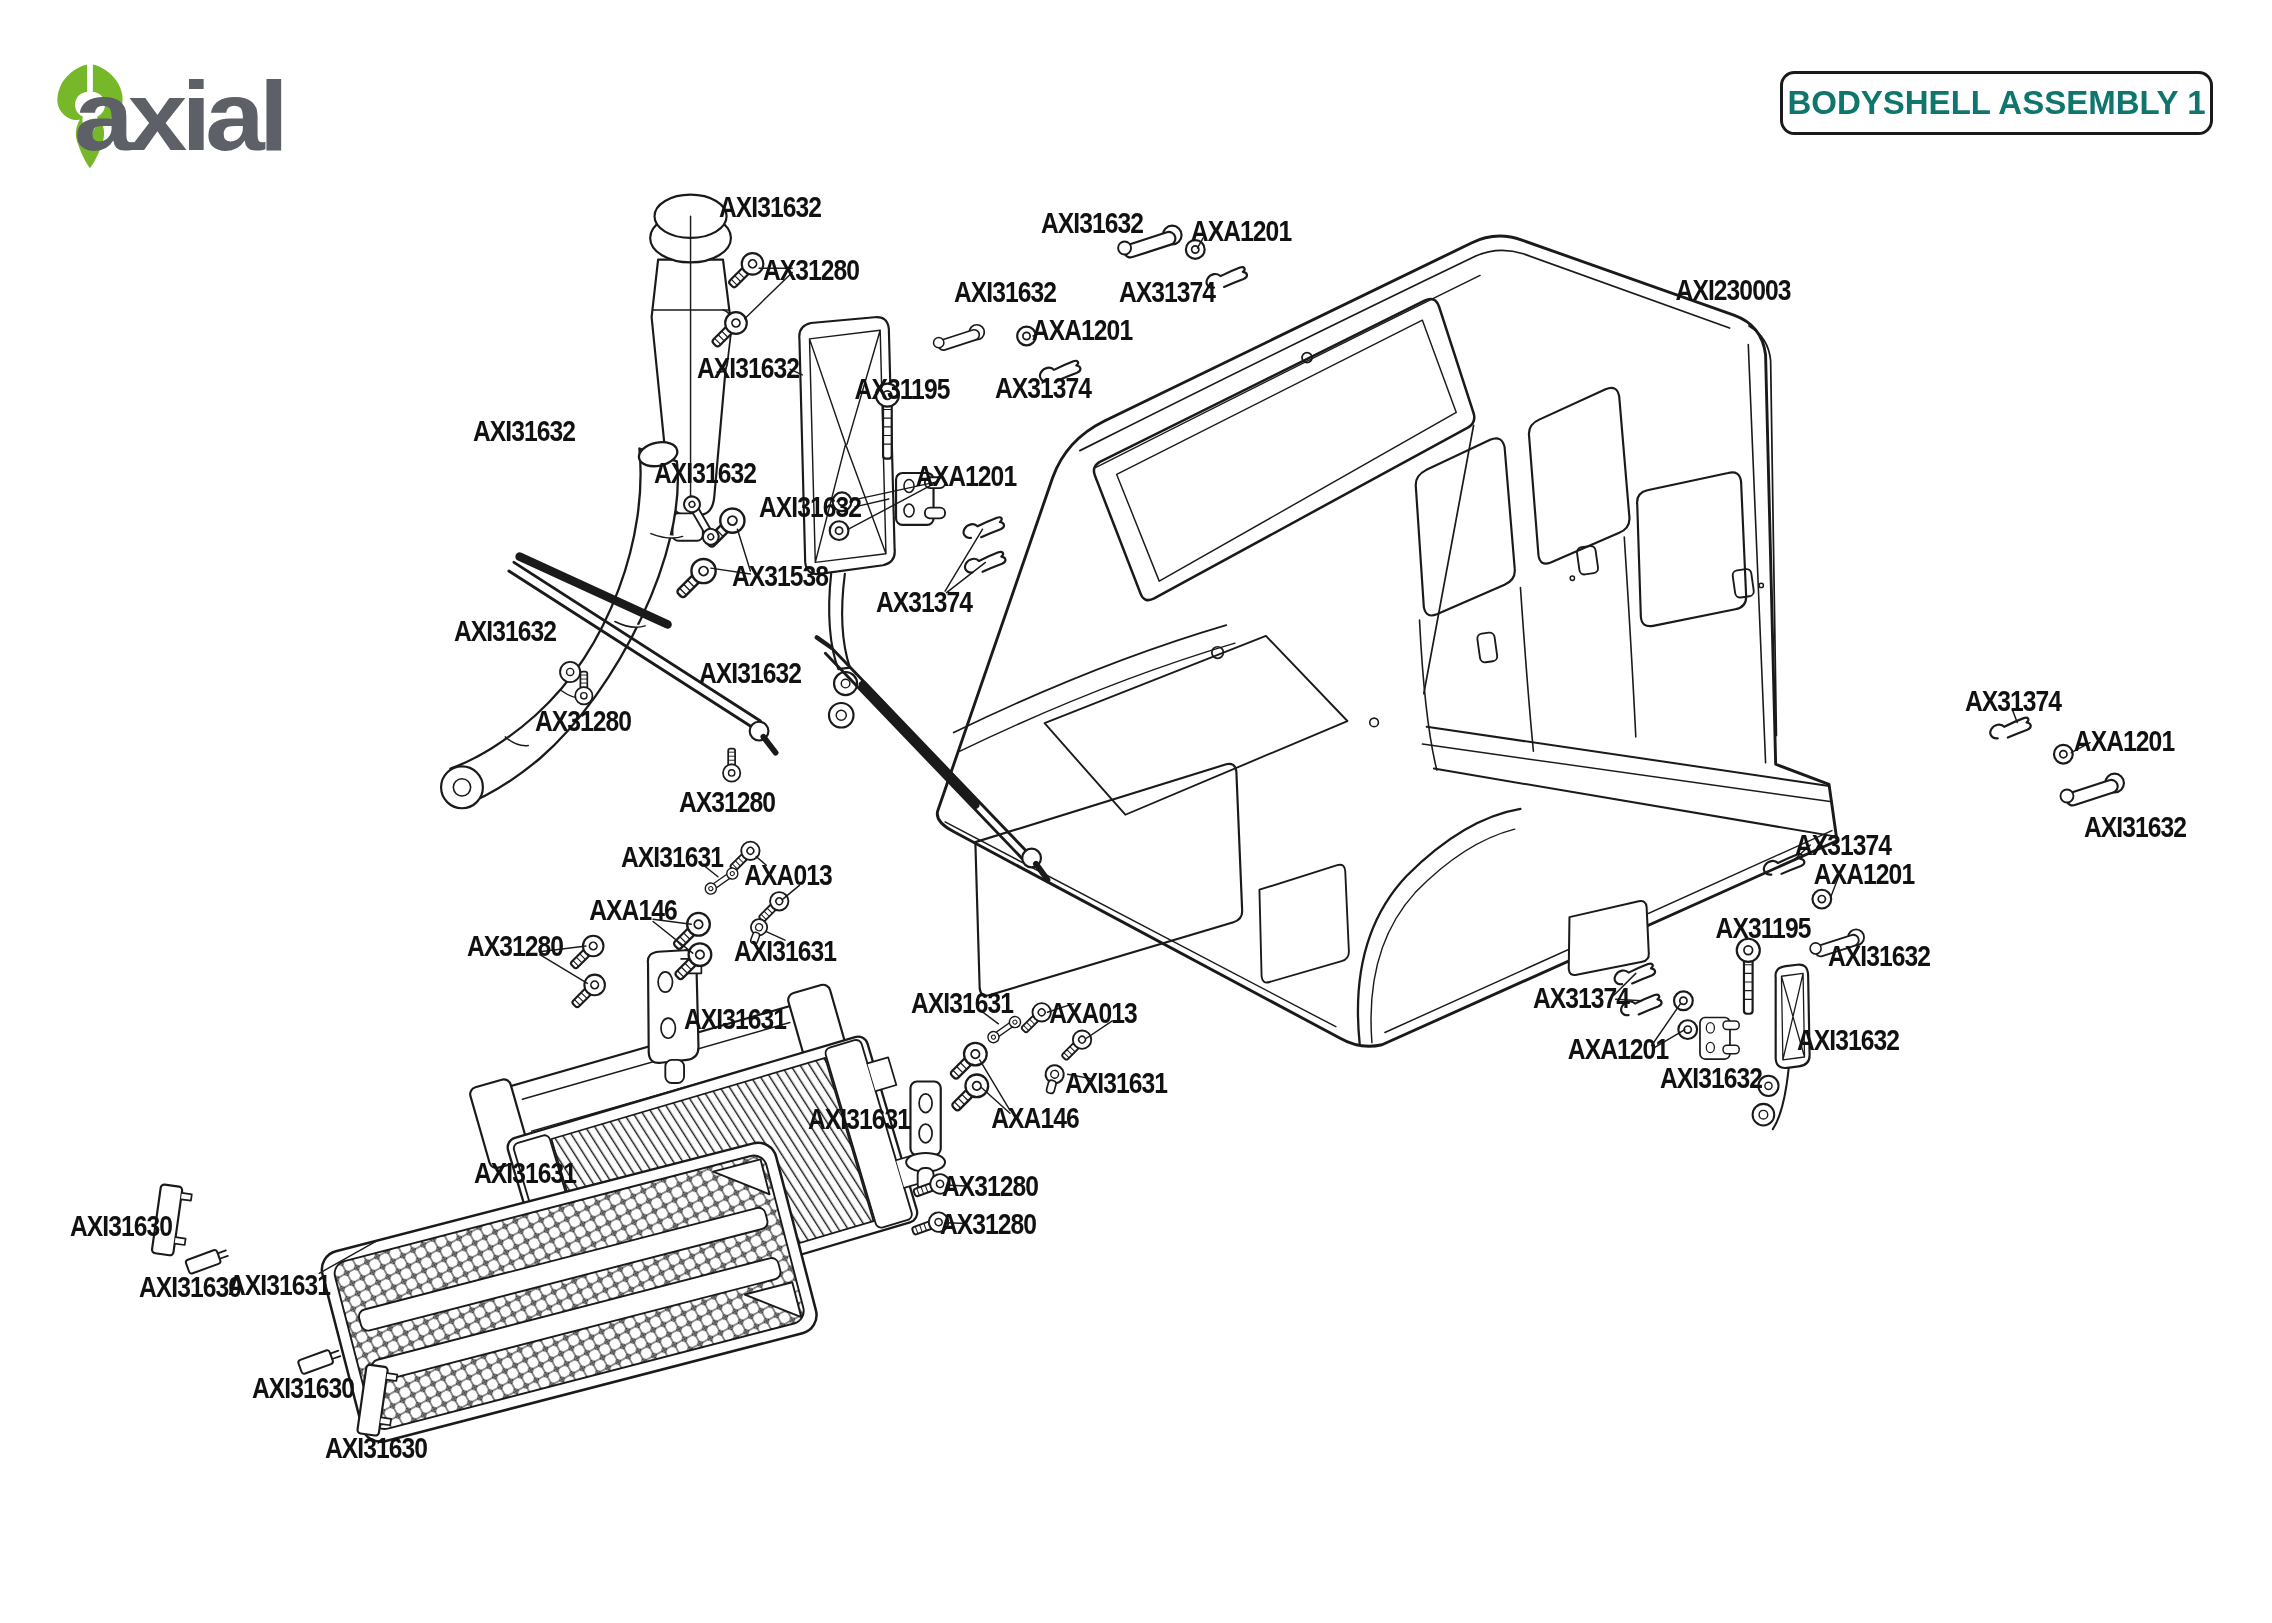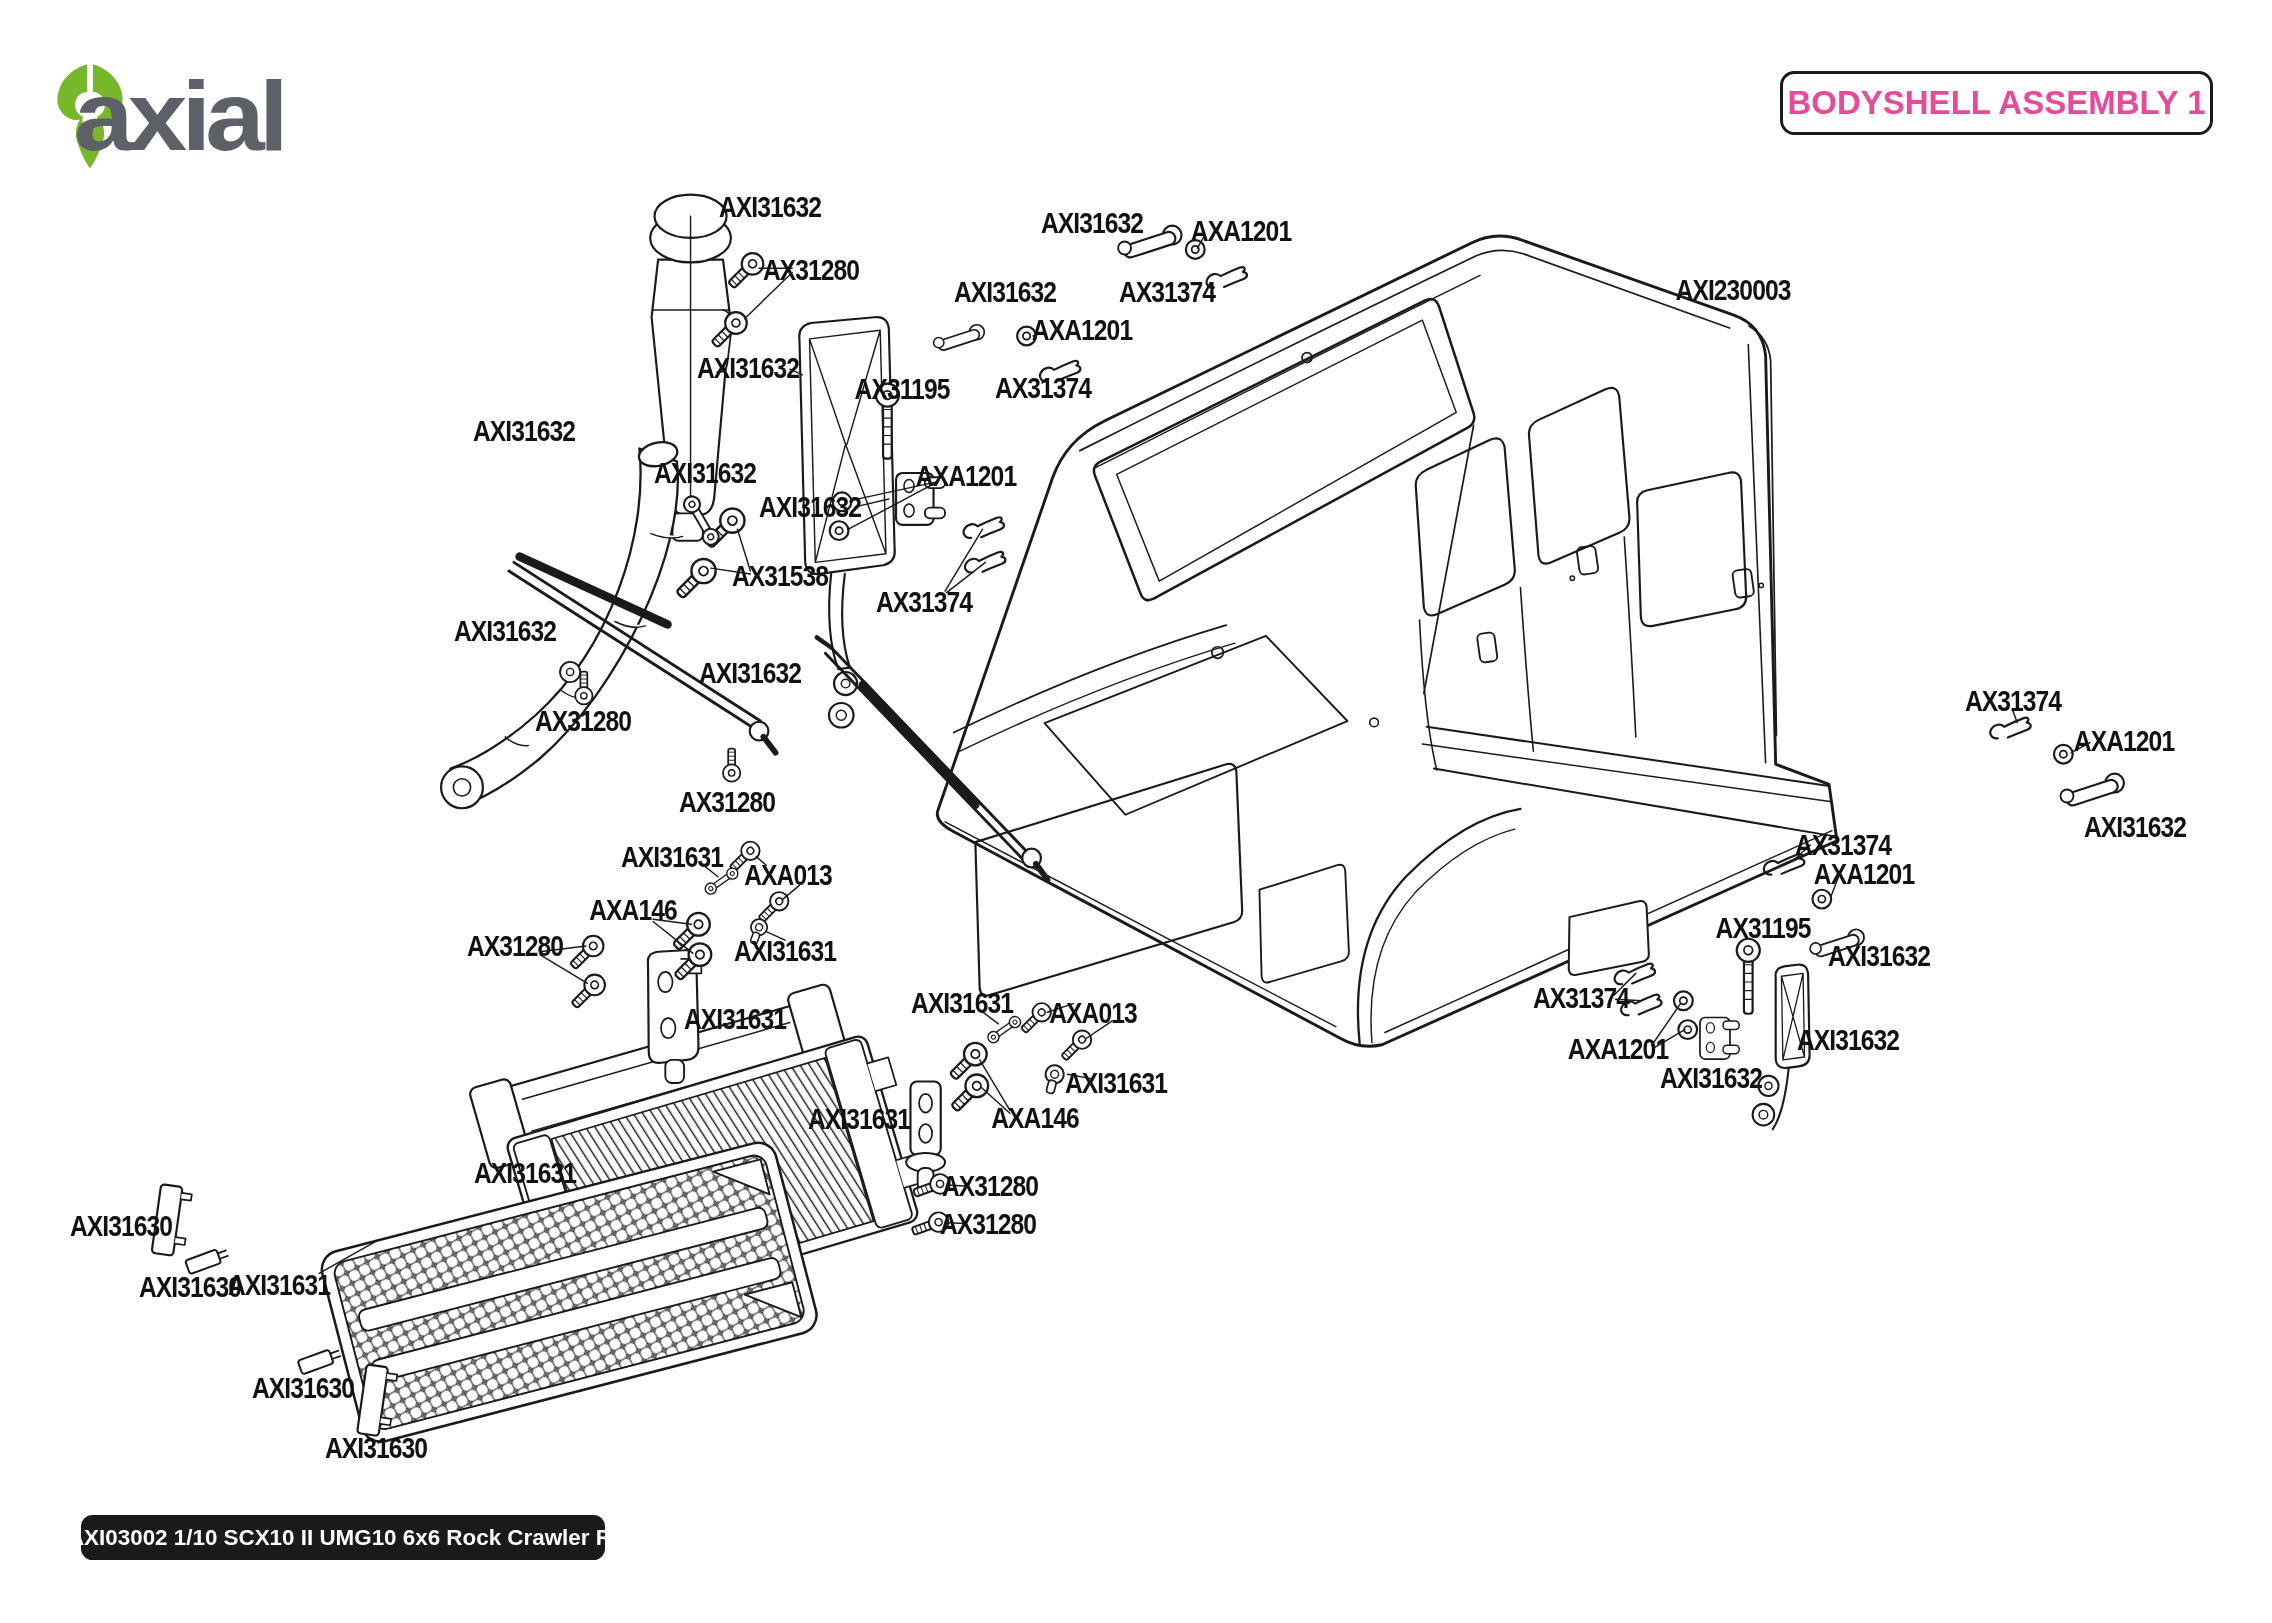--- a/index.html
+++ b/index.html
@@ -3,21 +3,21 @@
 <meta charset="utf-8">
 <style>
   html,body{margin:0;padding:0;background:#ffffff;}
   #stage{position:relative;width:2273px;height:1623px;background:#ffffff;overflow:hidden;
          font-family:"Liberation Sans", sans-serif;}
   .part-label{position:absolute;transform:translate(-50%,-50%) scaleX(.85);
       font:700 29px "Liberation Sans",sans-serif;letter-spacing:-1.1px;color:#111;
       white-space:nowrap;}
   #title-box{position:absolute;left:1780px;top:71px;width:427px;height:58px;
       border:3.6px solid #1a1a1a;border-radius:14.4px;display:flex;align-items:center;
-      justify-content:center;font:700 33px "Liberation Sans",sans-serif;color:#ec4899;
+      justify-content:center;font:700 33px "Liberation Sans",sans-serif;color:#0f766e;
       letter-spacing:0px;background:#fff;}
   #footer-badge{position:absolute;left:81px;top:1515px;width:524px;height:45px;
       background:#1a1a1a;border-radius:11.5px;display:flex;align-items:center;
       justify-content:center;font:700 22.4px "Liberation Sans",sans-serif;color:#fff;
       white-space:nowrap;}
   #logo{position:absolute;left:54px;top:63px;display:flex;align-items:center;}
   #logo .wordmark{font:800 107px "Liberation Sans",sans-serif;color:#5d6167;
       letter-spacing:-5.8px;line-height:1;margin-left:20px;transform:scaleY(.92);}
   svg{position:absolute;left:0;top:0;}
   .lead{stroke:#1a1a1a;stroke-width:2;fill:none;}
@@ -389,18 +389,15 @@
       <div class="part-label" style="left: 1843px; top: 845px;">AX31374</div>
       <div class="part-label" style="left: 1864px; top: 874px;">AXA1201</div>
       <div class="part-label" style="left: 1763px; top: 928px;">AX31195</div>
       <div class="part-label" style="left: 1879px; top: 956px;">AXI31632</div>
       <div class="part-label" style="left: 1581px; top: 998px;">AX31374</div>
       <div class="part-label" style="left: 1618px; top: 1049px;">AXA1201</div>
       <div class="part-label" style="left: 1848px; top: 1040px;">AXI31632</div>
       <div class="part-label" style="left: 1711px; top: 1078px;">AXI31632</div>
     </div>
 
-  <div id="footer-badge">
-    <span>C-AXI03002 1/10 SCX10 II UMG10 6x6 Rock Crawler RTR</span>
-  </div>
 
 </div>
 
 
 </body></html>

